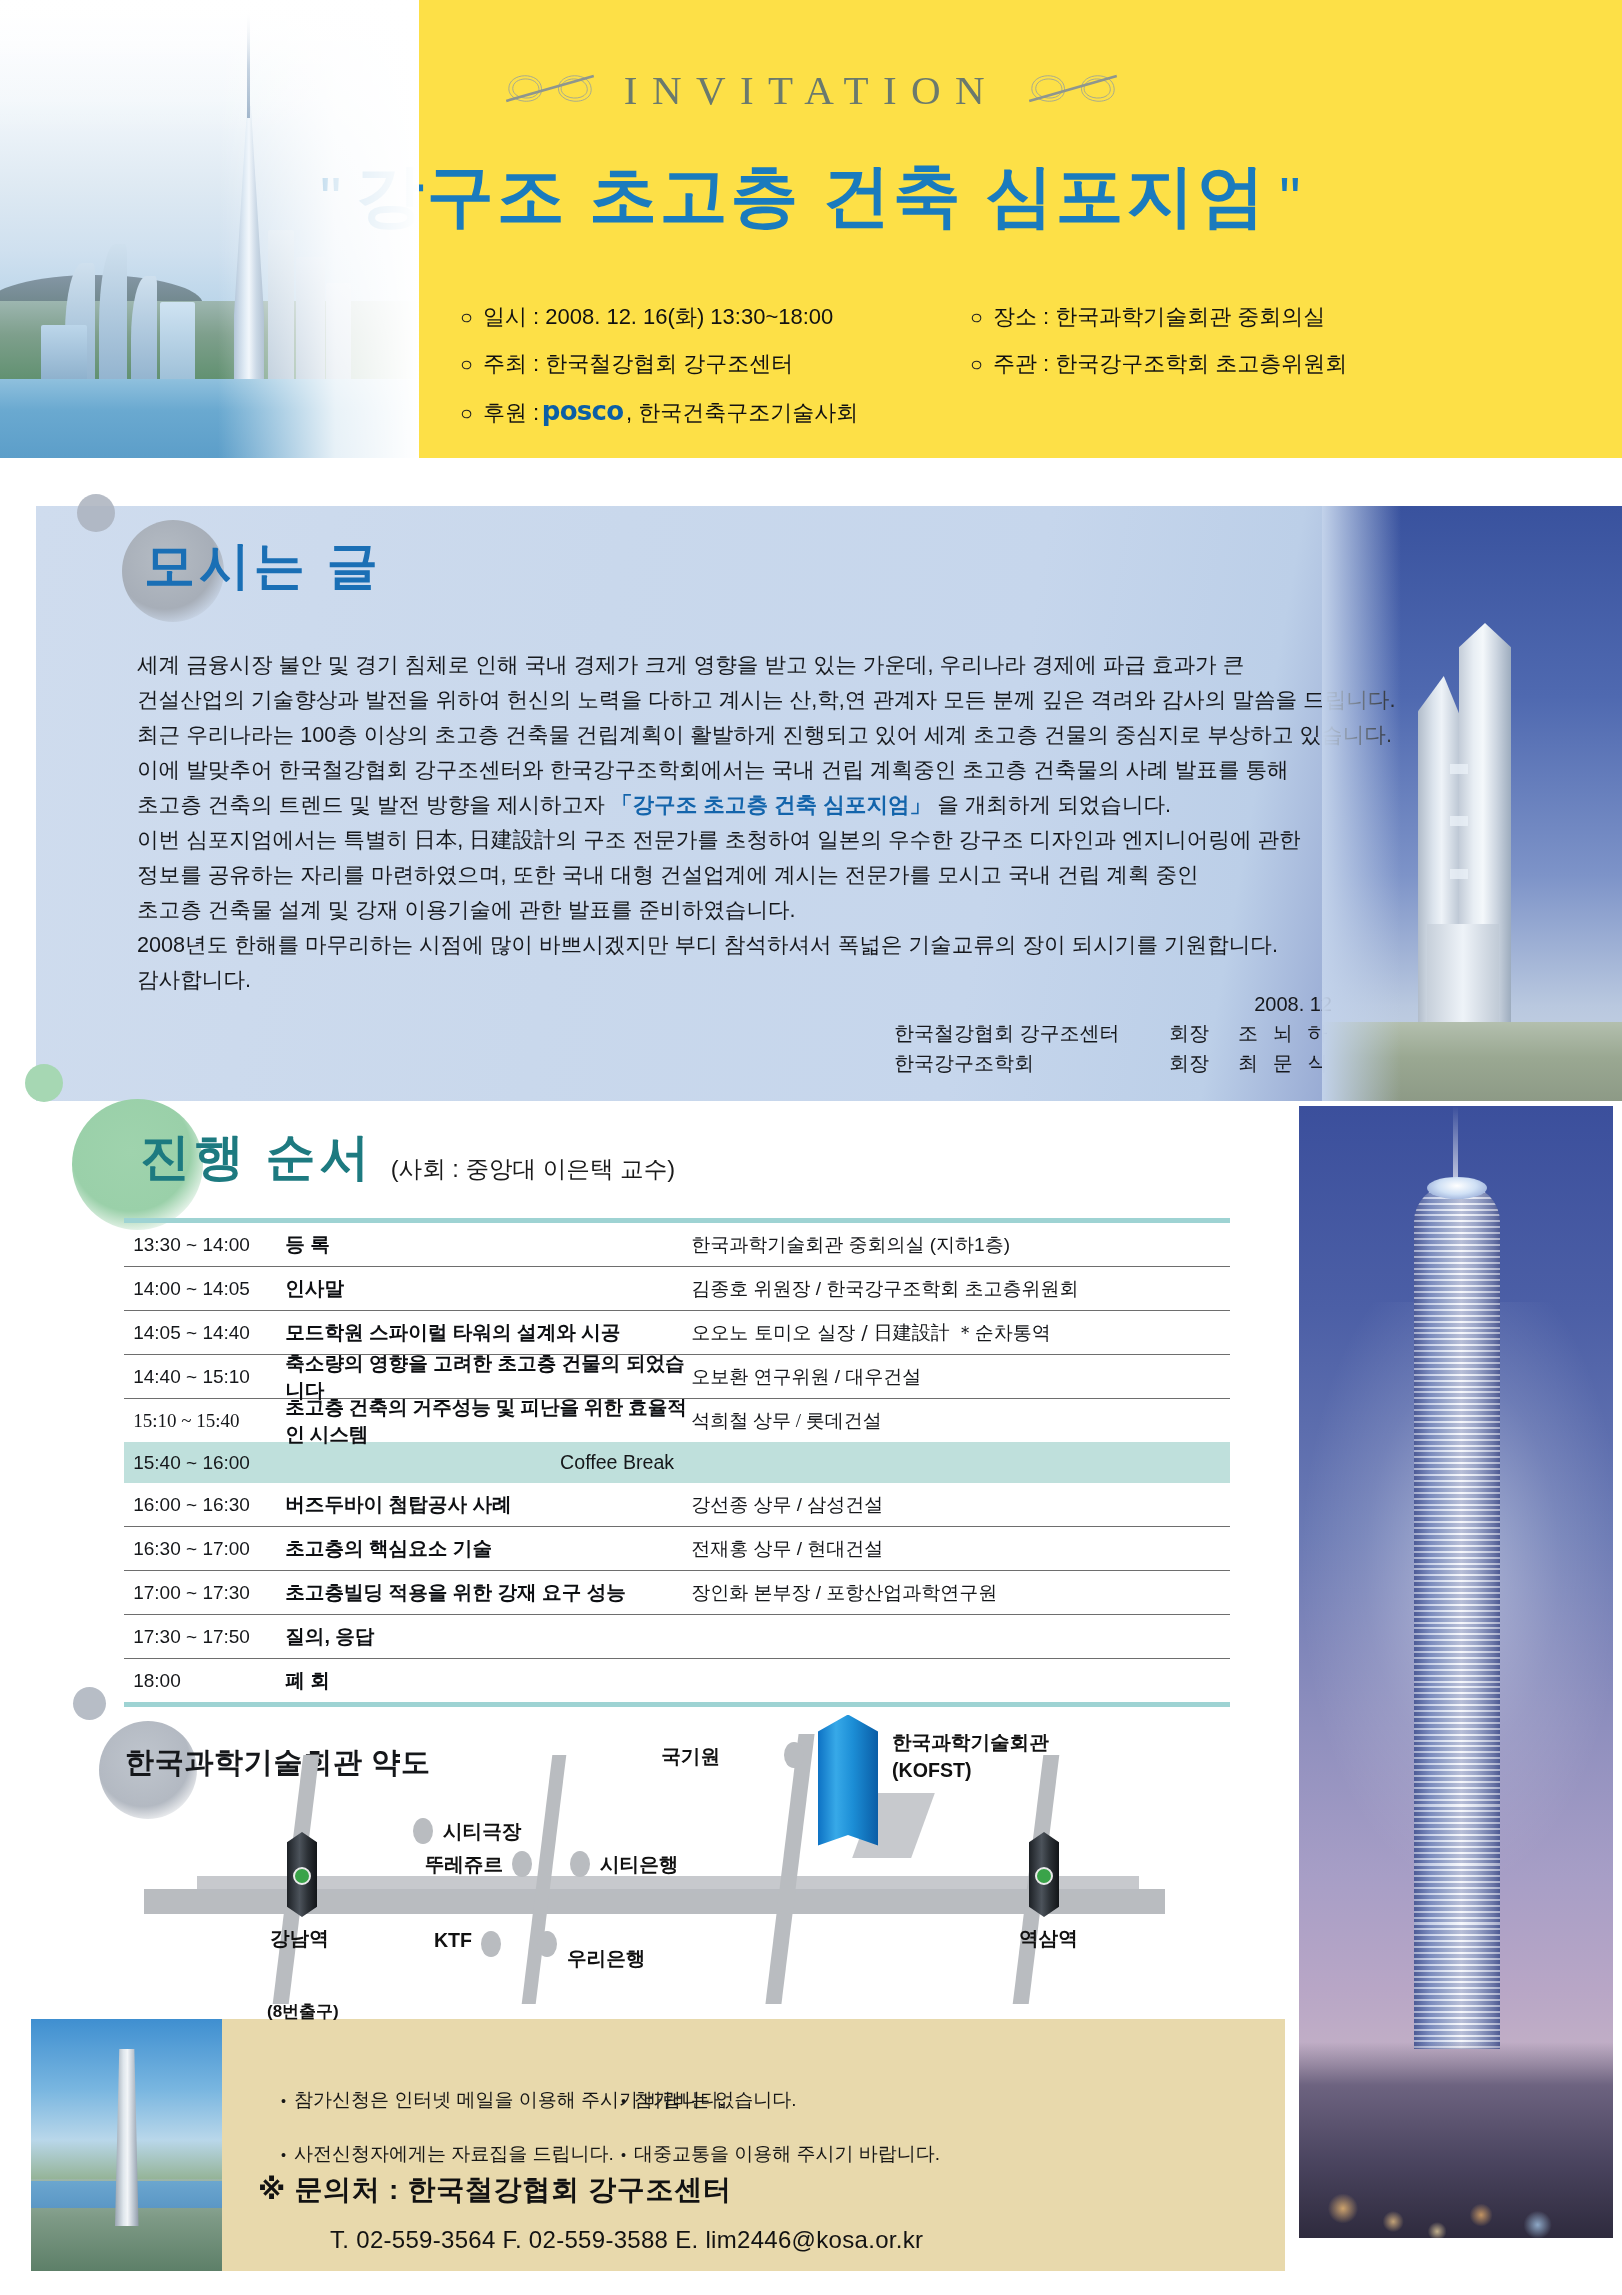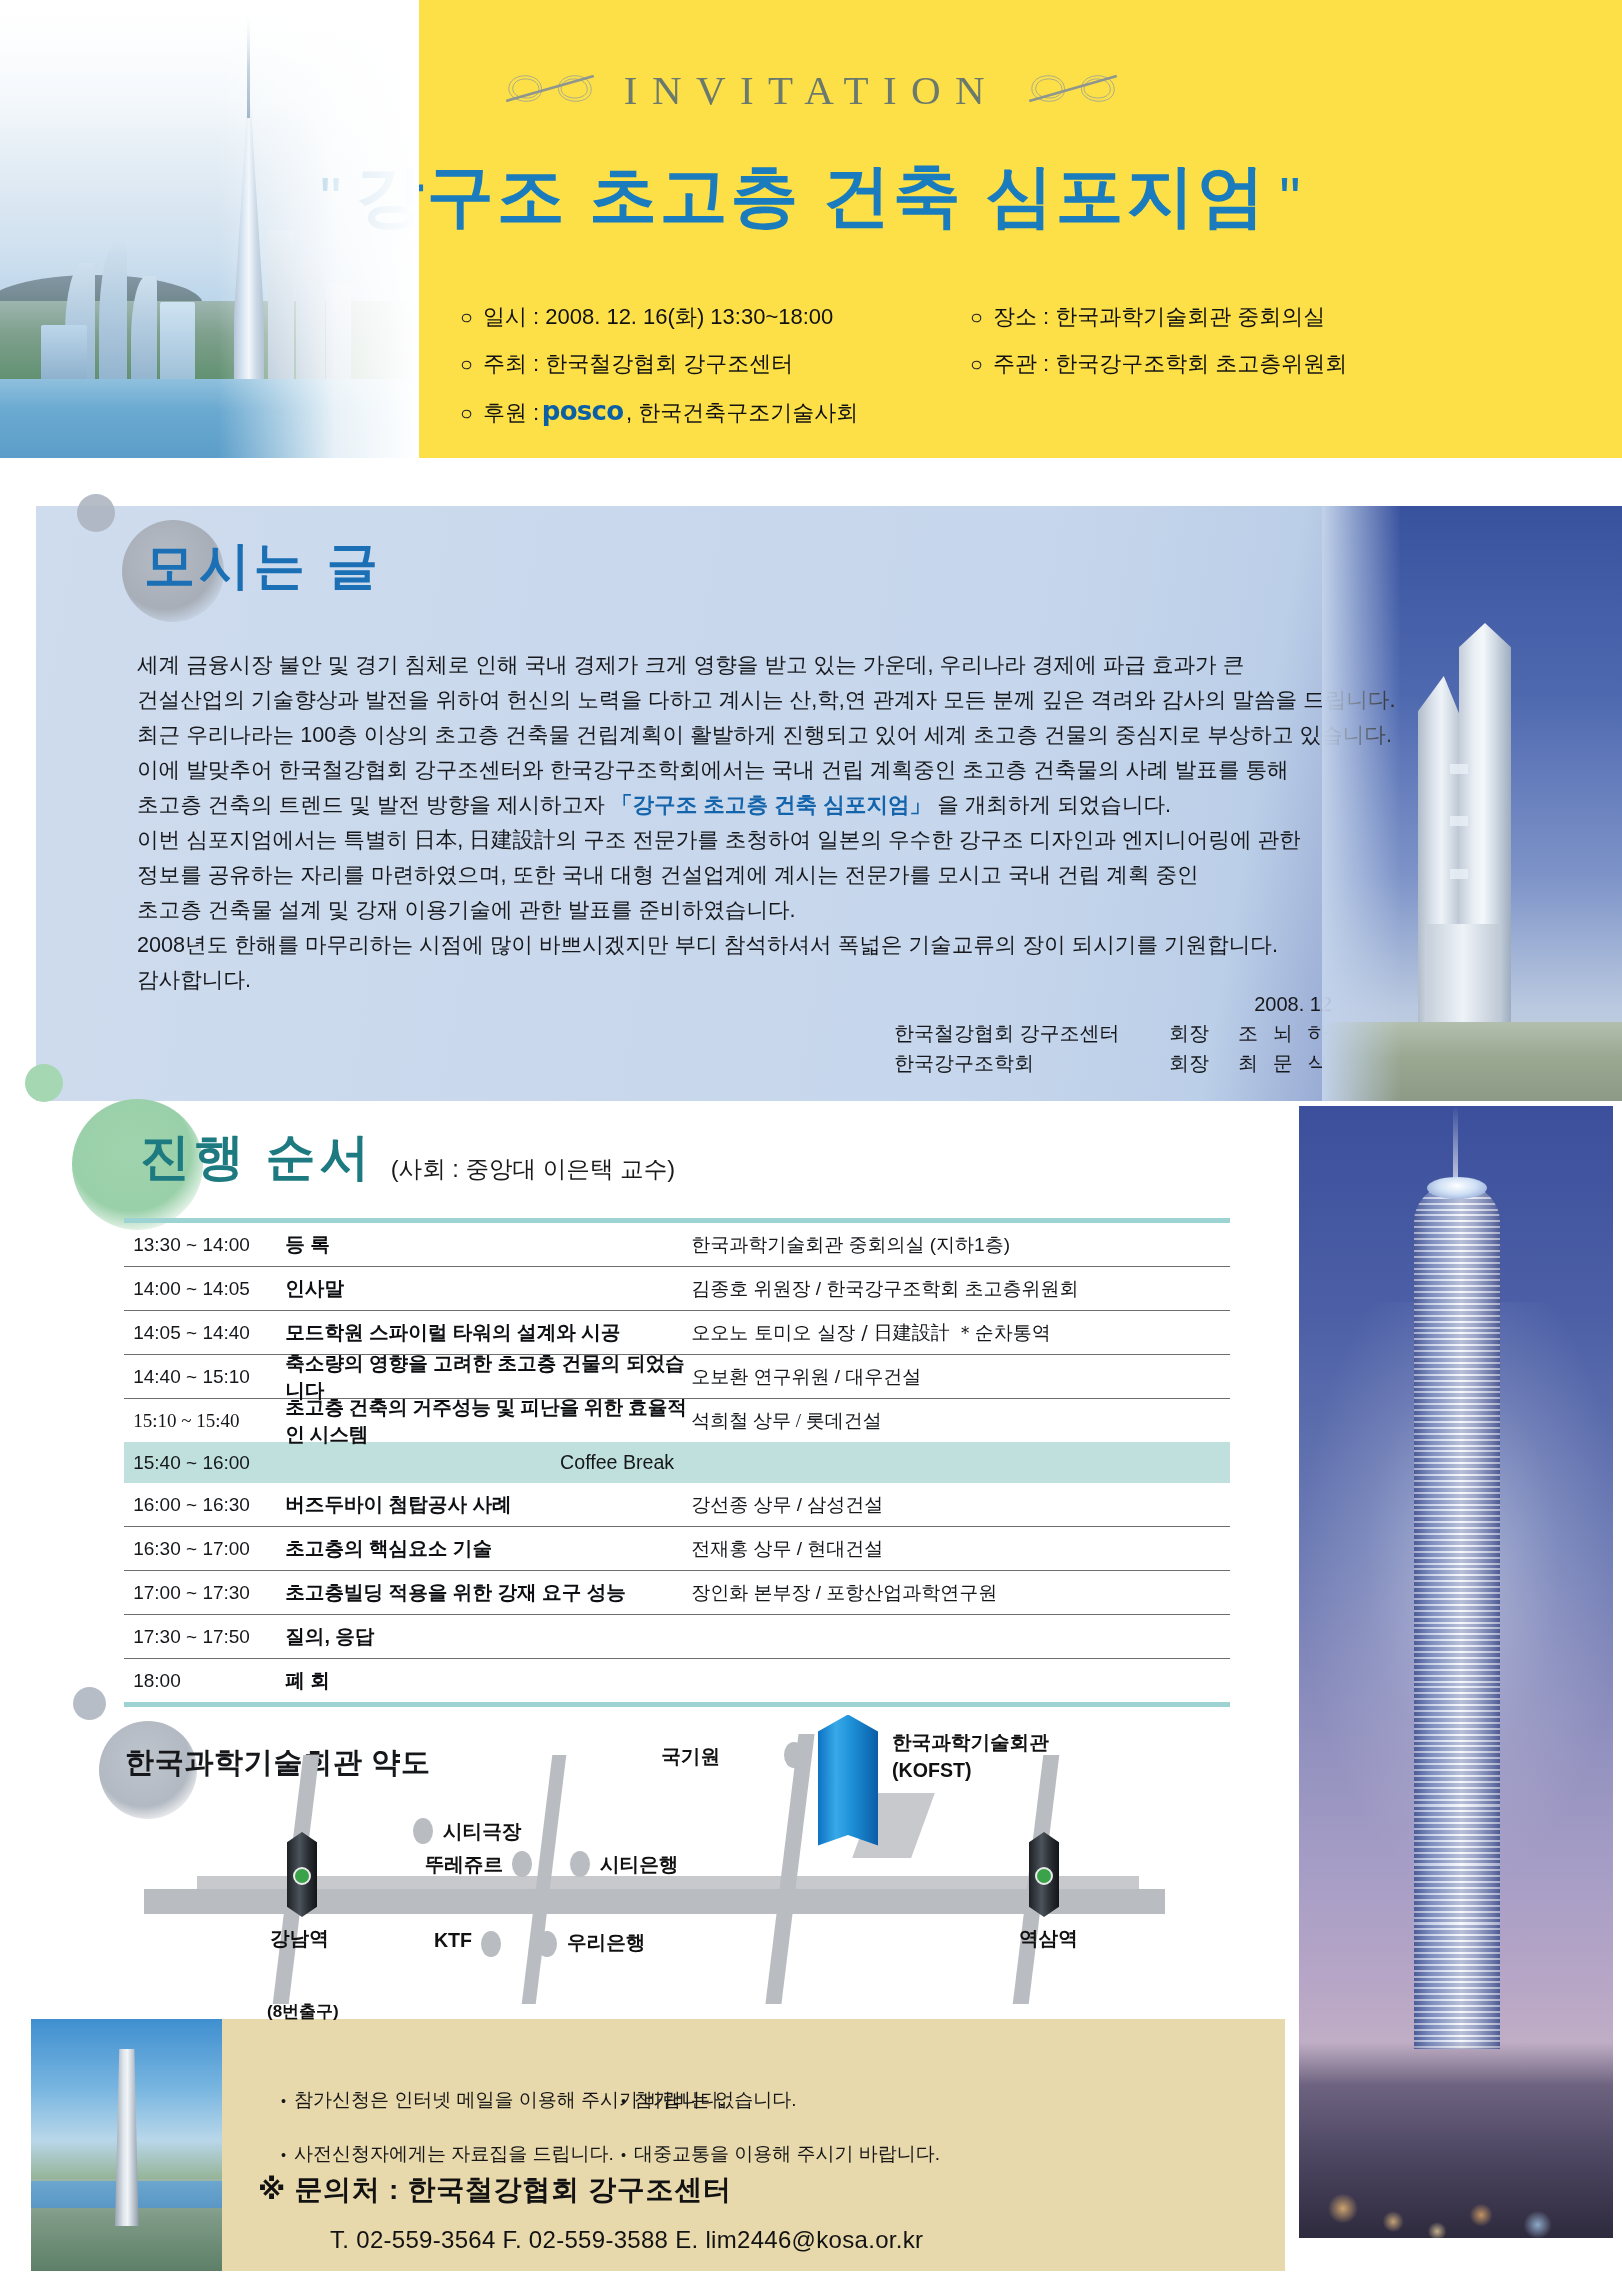--- a/index.html
+++ b/index.html
@@ -393,21 +393,21 @@
   <div class="poi" style="left:433px;top:156px;"></div>
   <div class="lbl" style="left:424px;top:156px;transform:translateX(-100%);">뚜레쥬르</div>
 
   <div class="poi" style="left:491px;top:156px;"></div>
   <div class="lbl" style="left:521px;top:156px;">시티은행</div>
 
   <div class="poi" style="left:402px;top:236px;"></div>
   <div class="lbl" style="left:393px;top:234px;transform:translateX(-100%);">KTF</div>
 
   <div class="poi" style="left:458px;top:236px;"></div>
-  <div class="lbl" style="left:488px;top:234px;">우리은행</div>
+  <div class="lbl" style="left:488px;top:250px;">우리은행</div>
 
   <div class="stn" style="left:208px;top:137px;"></div>
   <div class="lbl" style="left:191px;top:230px;">강남역</div>
   <div class="lbl small" style="left:188px;top:264px;">(8번출구)</div>
 
   <div class="stn" style="left:950px;top:137px;"></div>
   <div class="lbl" style="left:940px;top:230px;">역삼역</div>
 </div>
 
 <div id="right-photo">

